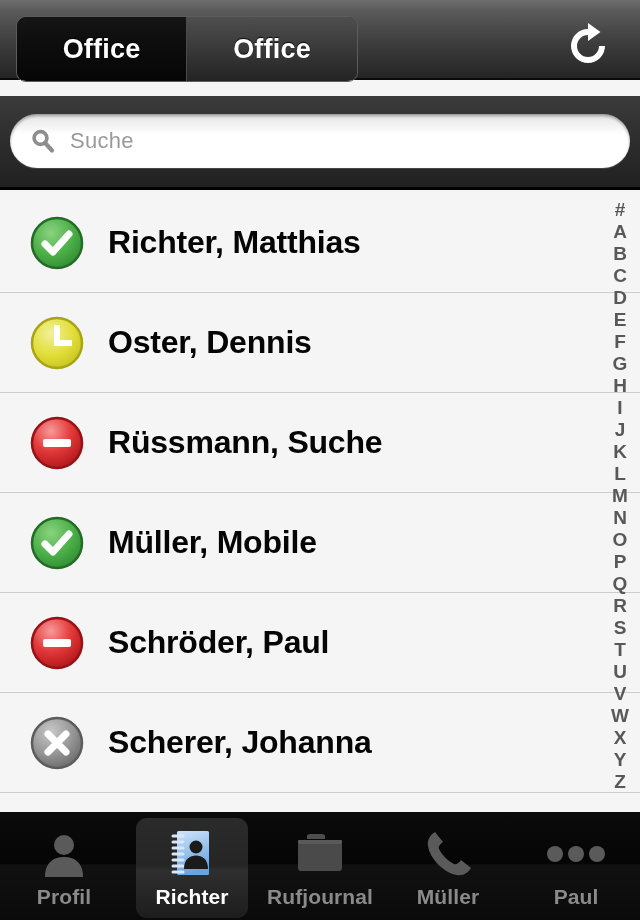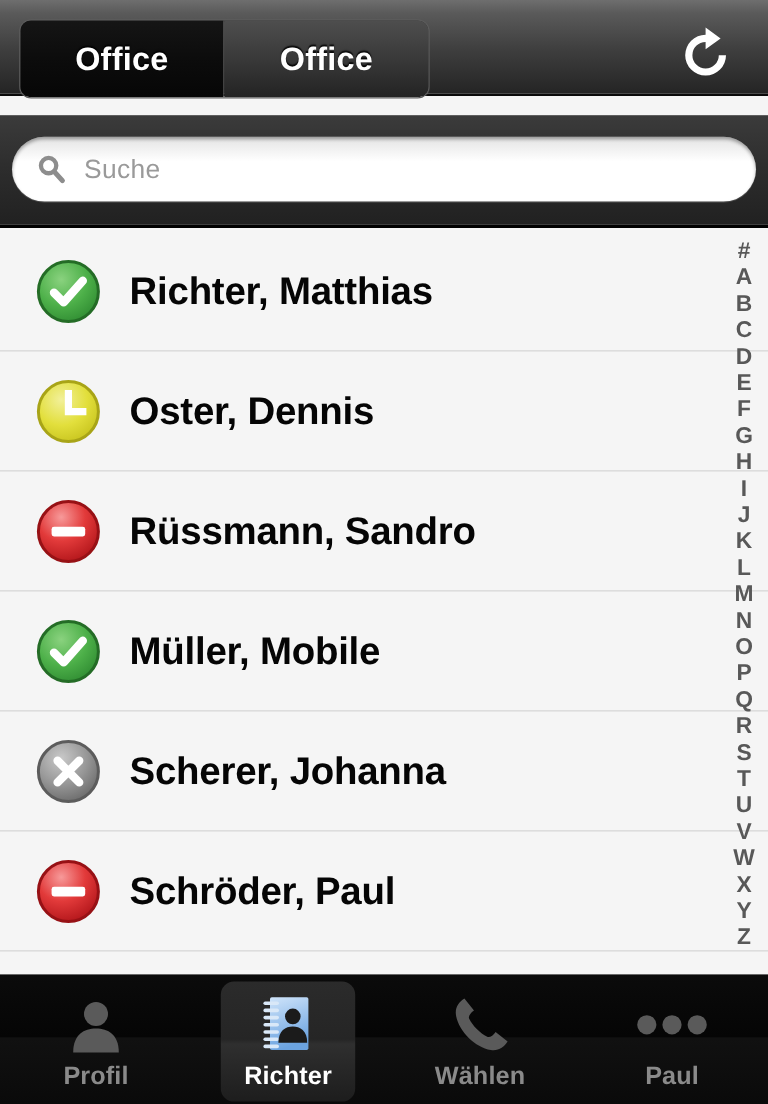--- a/index.html
+++ b/index.html
@@ -287,58 +287,58 @@
             <radialGradient id="gC" cx="38%" cy="26%" r="80%">
               <stop offset="0%" stop-color="#f79a9a"></stop>
                 <stop offset="50%" stop-color="#e23a3a"></stop>
                 <stop offset="100%" stop-color="#b01419"></stop>
             </radialGradient>
           </defs>
           <circle cx="29" cy="29" r="25" fill="url(#gC)" stroke="#971115" stroke-width="2.5"></circle>
           <rect x="15" y="25" width="28" height="8" rx="2" fill="#ffffff"></rect>
         </svg>
       </span>
-      <span class="row-name">Rüssmann, Sandro</span>
+      <span class="row-name">Rüssmann, Suche</span>
     </div>
 
     <div class="row">
       <span class="status-icon">
         <svg width="58" height="58" viewBox="0 0 58 58">
           <circle cx="29" cy="29" r="25" fill="url(#gA)" stroke="#246c26" stroke-width="2.5"></circle>
           <path d="M17 30 L25 38 L41 20" fill="none" stroke="#ffffff" stroke-width="7" stroke-linecap="round" stroke-linejoin="round"></path>
         </svg>
       </span>
       <span class="row-name">Müller, Mobile</span>
+    </div>
+
+    <div class="row">
+      <span class="status-icon">
+        <svg width="58" height="58" viewBox="0 0 58 58">
+          <circle cx="29" cy="29" r="25" fill="url(#gC)" stroke="#971115" stroke-width="2.5"></circle>
+          <rect x="15" y="25" width="28" height="8" rx="2" fill="#ffffff"></rect>
+        </svg>
+      </span>
+      <span class="row-name">Schröder, Paul</span>
     </div>
 
     <div class="row">
       <span class="status-icon">
         <svg width="58" height="58" viewBox="0 0 58 58">
           <defs>
             <radialGradient id="gD" cx="38%" cy="28%" r="80%">
               <stop offset="0%" stop-color="#c9c9c9"></stop>
                 <stop offset="55%" stop-color="#969696"></stop>
                 <stop offset="100%" stop-color="#666666"></stop>
             </radialGradient>
           </defs>
           <circle cx="29" cy="29" r="25" fill="url(#gD)" stroke="#5c5c5c" stroke-width="2.5"></circle>
           <path d="M20 20 L38 38 M38 20 L20 38" stroke="#ffffff" stroke-width="7" stroke-linecap="round"></path>
         </svg>
       </span>
       <span class="row-name">Scherer, Johanna</span>
-    </div>
-
-    <div class="row">
-      <span class="status-icon">
-        <svg width="58" height="58" viewBox="0 0 58 58">
-          <circle cx="29" cy="29" r="25" fill="url(#gC)" stroke="#971115" stroke-width="2.5"></circle>
-          <rect x="15" y="25" width="28" height="8" rx="2" fill="#ffffff"></rect>
-        </svg>
-      </span>
-      <span class="row-name">Schröder, Paul</span>
     </div>
 
     <div class="row"></div>
   </div>
 
   <div class="index-strip">
     <div class="index-letter">#</div>
     <div class="index-letter">A</div>
     <div class="index-letter">B</div>
     <div class="index-letter">C</div>
@@ -402,30 +402,42 @@
                 <path d="M6 44 h10"></path>
             </g>
             <circle cx="29" cy="19" r="6.5" fill="#1b1b1b"></circle>
             <path d="M17 41 C17 31 23 27.5 29 27.5 C35 27.5 41 31 41 41 Z" fill="#1b1b1b"></path>
           </svg>
         </span>
         <span class="tab-label">Richter</span>
       </div>
     </div>
 
+    <div class="tab">
+      <div class="tab-inner">
+        <span class="tab-icon">
+          <svg width="52" height="48" viewBox="0 0 52 48">
+            <path d="M16 4 h12 c2 0 3 1 3 2 v3 h-18 v-3 c0-1 1-2 3-2 Z" fill="#4d4d4d"></path>
+            <rect x="4" y="10" width="44" height="4" rx="1" fill="#5a5a5a"></rect>
+            <path d="M4 14 h44 v24 c0 2-1 3-3 3 H7 c-2 0-3-1-3-3 Z" fill="#4a4a4a"></path>
+          </svg>
+        </span>
+        <span class="tab-label">Rufjournal</span>
+      </div>
+    </div>
 
     <div class="tab">
       <div class="tab-icon-wrap tab-inner">
         <span class="tab-icon">
           <svg width="54" height="54" viewBox="0 0 54 54">
             <path d="M14 5 C9 8 6 13 7 19 C9 32 23 46 36 48 C42 49 47 46 50 41
                      L40 33 C38 36 35 38 33 37 C27 34 21 28 18 22 C17 20 19 17 22 15 Z" fill="#5a5a5a"></path>
           </svg>
         </span>
-        <span class="tab-label">Wählen</span>
+        <span class="tab-label">Müller</span>
       </div>
     </div>
 
     <div class="tab">
       <div class="tab-inner">
         <span class="tab-icon">
           <svg width="62" height="20" viewBox="0 0 62 20">
             <circle cx="10" cy="10" r="8" fill="#5a5a5a"></circle>
             <circle cx="31" cy="10" r="8" fill="#5a5a5a"></circle>
             <circle cx="52" cy="10" r="8" fill="#5a5a5a"></circle>

